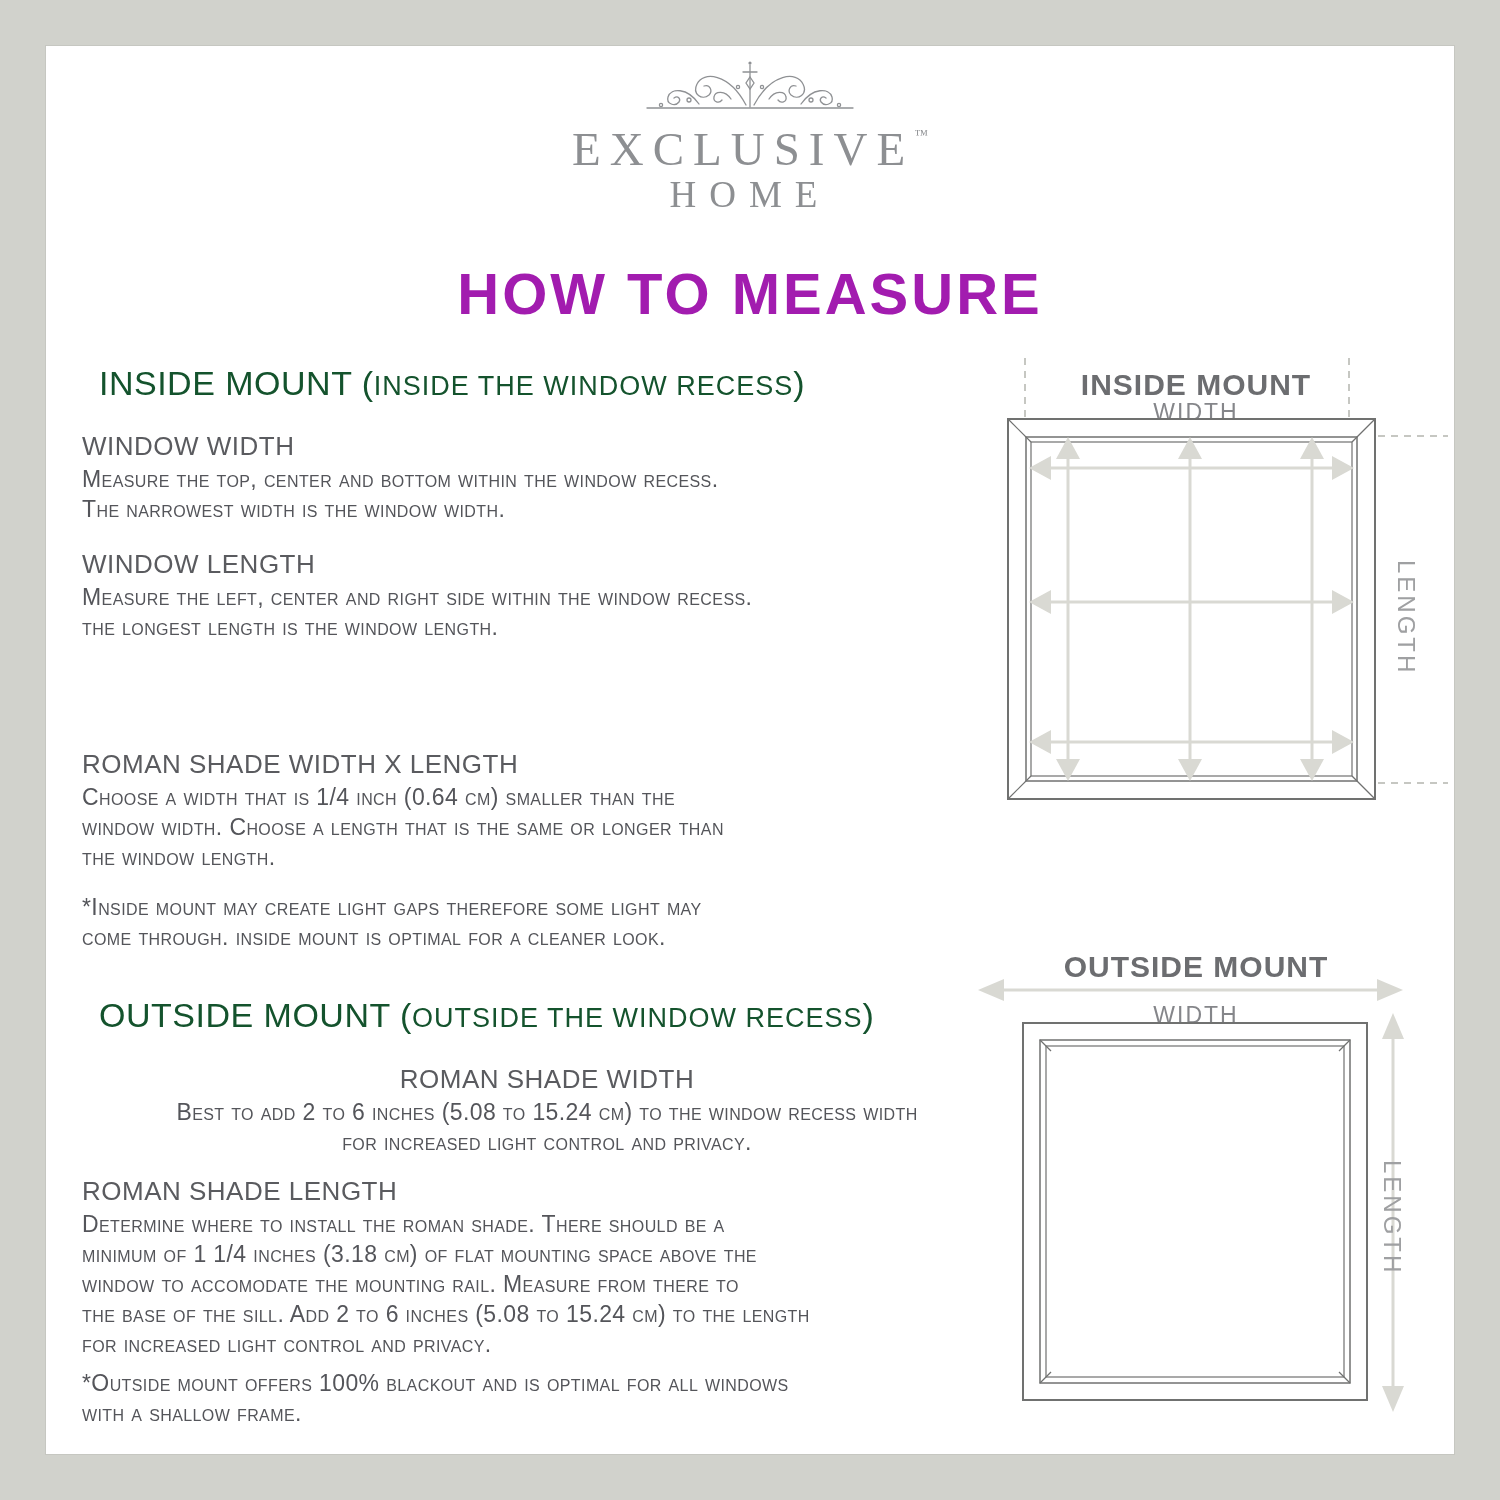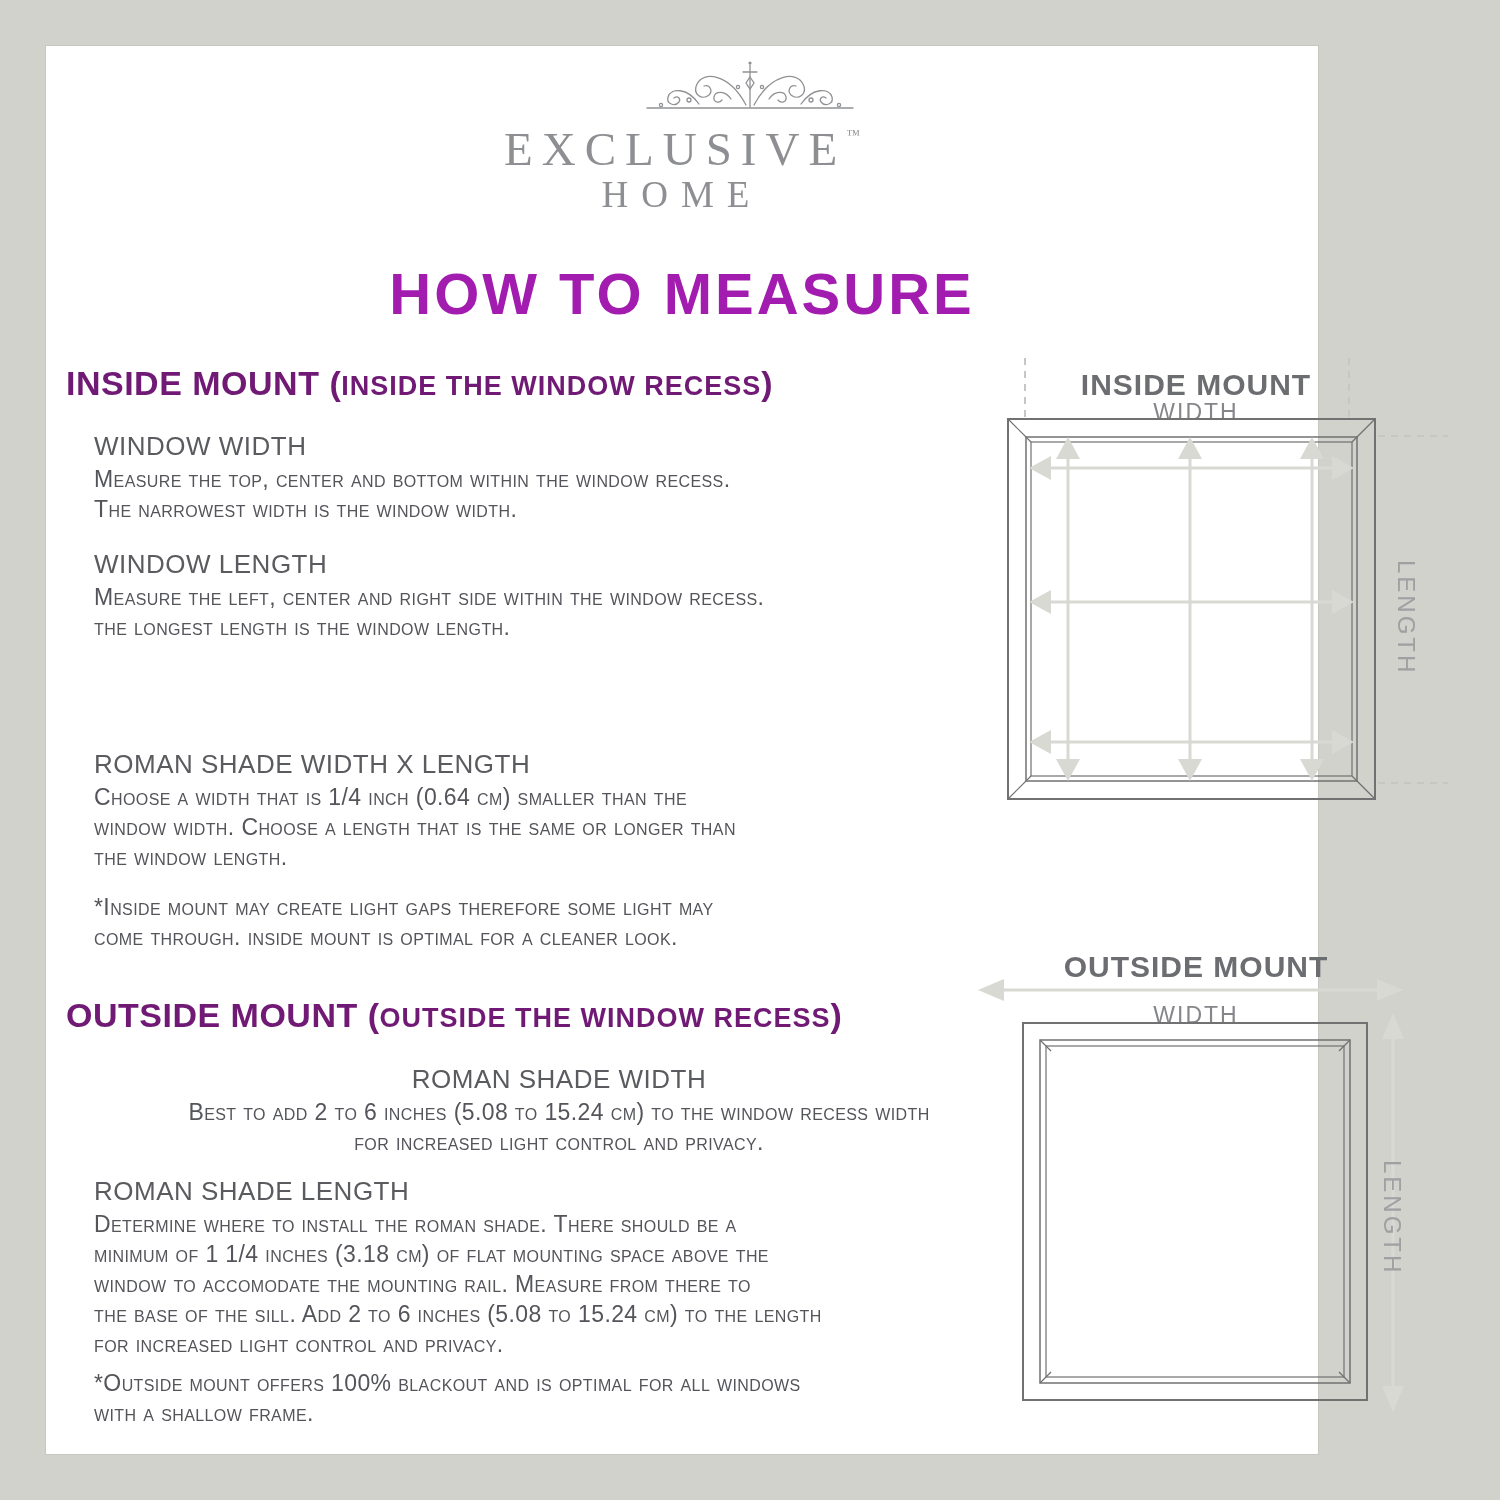--- a/index.html
+++ b/index.html
@@ -1,35 +1,35 @@
 <!DOCTYPE html>
 <html><head>
 <meta charset="utf-8">
 <style>
   html,body{margin:0;padding:0;}
   body{font-family:"Liberation Sans",sans-serif;}
   #root{position:relative;width:1500px;height:1500px;background:#d1d2cc;overflow:hidden;}
-  .content{position:absolute;left:46px;top:46px;width:1272px;height:1408px;background:#ffffff;outline:1px solid rgba(0,0,0,0.05);}
+  .content{position:absolute;left:46px;top:46px;width:1408px;height:1408px;background:#ffffff;outline:1px solid rgba(0,0,0,0.05);}
   .ornament{position:absolute;left:599px;top:10px;width:210px;height:56px;}
   .brand-line1{position:absolute;left:0;top:76px;width:100%;text-align:center;
     font-family:"Liberation Serif",serif;font-size:47px;letter-spacing:9px;color:#8d8f92;}
   .brand-tm{font-size:14px;vertical-align:26px;letter-spacing:0;}
   .brand-line2{position:absolute;left:0;top:127px;width:100%;text-align:center;
     font-family:"Liberation Serif",serif;font-size:37px;letter-spacing:13px;color:#8d8f92;}
 
   
   .page-title{position:absolute;left:0;top:214px;width:100%;text-align:center;
     font-size:58px;font-weight:700;letter-spacing:3px;color:#a21caf;}
 
   
-  .sec-heading{position:absolute;left:20px;font-weight:700;color:#701a75;font-size:34px;letter-spacing:0.5px;white-space:nowrap;}
+  .sec-heading{position:absolute;left:53px;font-weight:400;color:#14532d;font-size:34px;letter-spacing:0.5px;white-space:nowrap;}
   .sec-heading .paren-text{font-size:27px;letter-spacing:1px;}
 
   
-  .block{position:absolute;left:36px;width:930px;margin-left:12px;}
+  .block{position:absolute;left:36px;width:930px;}
   .subhead{font-size:26px;color:#5a5b5f;letter-spacing:0.5px;line-height:32px;margin-bottom:2px;white-space:nowrap;}
   .bodyline{font-size:23px;color:#54555a;font-variant:small-caps;letter-spacing:0.4px;line-height:30px;white-space:nowrap;}
   .note .bodyline{letter-spacing:0.4px;}
 
   
   .diag-title{position:absolute;left:970px;width:360px;text-align:center;
     font-size:30px;font-weight:700;letter-spacing:1px;color:#6c6d70;white-space:nowrap;}
   .diag-sublabel{position:absolute;left:970px;width:360px;text-align:center;
     font-size:23px;letter-spacing:2px;color:#85868a;white-space:nowrap;}
   svg.diag{position:absolute;overflow:visible;}

